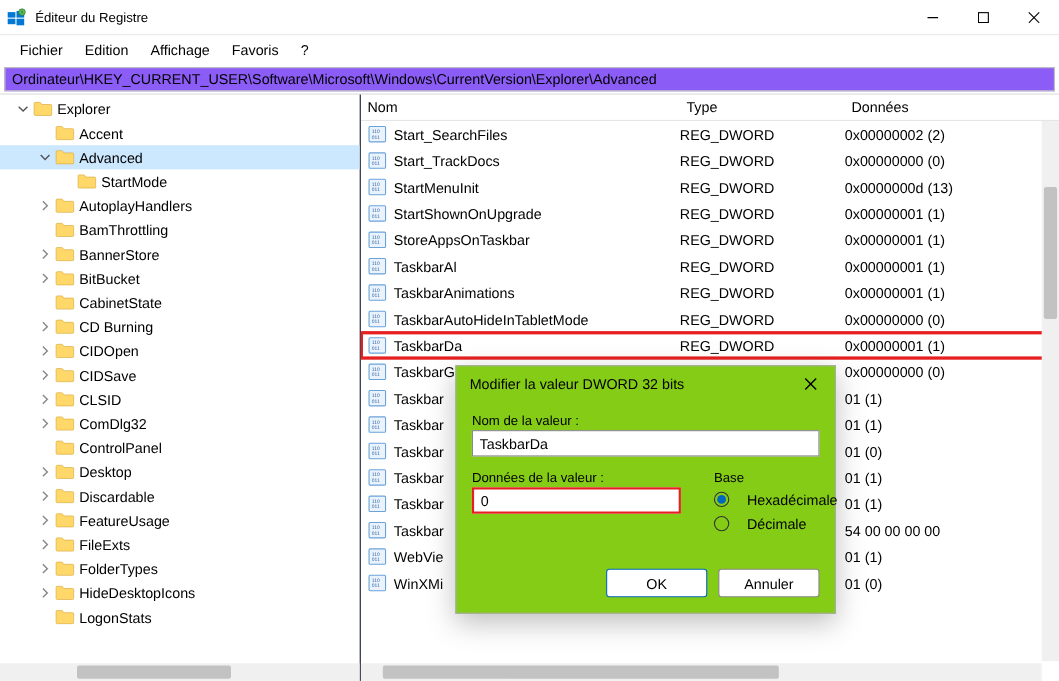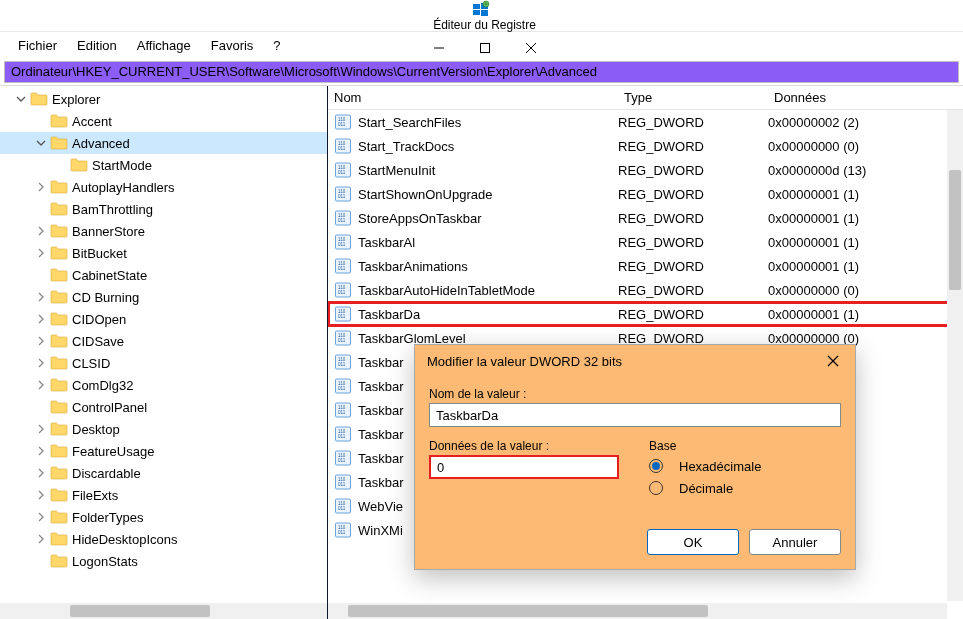--- a/index.html
+++ b/index.html
@@ -1,19 +1,19 @@
 <!DOCTYPE html>
 <html><head>
 <meta charset="utf-8">
 <style>
 * { box-sizing: border-box; margin: 0; padding: 0; font-family: "Segoe UI", sans-serif; }
 body { width: 963px; height: 619px; background: #fff; overflow: hidden; font-size: 13px; color: #000; position: relative; }
 
 
-.titlebar { height: 32px; display: flex; align-items: center; padding-left: 6px; border-bottom: 1px solid #e8e8e8; flex-direction: column; }
+.titlebar { height: 32px; display: flex; align-items: center; padding-left: 6px; border-bottom: 1px solid #e8e8e8; }
 .titlebar .app-icon { width: 18px; height: 18px; margin-right: 8px; display: flex; align-items: center; justify-content: center; }
 .titlebar .title { font-size: 12px; color: #000; flex: 1; }
 .titlebar .win-controls { display: flex; height: 32px; }
 .titlebar .win-btn { width: 46px; height: 32px; display: flex; align-items: center; justify-content: center; color: #000; }
 .titlebar .win-btn svg { width: 10px; height: 10px; }
 
 
 .menubar { height: 26px; display: flex; align-items: center; padding-left: 10px; gap: 4px; font-size: 13px; color: #000; }
 .menubar .menu-item { padding: 2px 8px; }
 
@@ -53,21 +53,21 @@
 .list-row.highlighted { outline: 3px solid #e62020; outline-offset: -2px; }
 
 
 .v-scroll { position: absolute; right: 0; top: 24px; bottom: 18px; width: 16px; background: #f0f0f0; }
 .v-thumb { position: absolute; left: 2px; right: 2px; background: #c2c2c2; border-radius: 2px; }
 .h-scroll { position: absolute; left: 0; right: 16px; bottom: 0; height: 16px; background: #f0f0f0; }
 .h-thumb { position: absolute; top: 2px; bottom: 2px; background: #c2c2c2; border-radius: 2px; }
 .tree-pane .h-scroll { right: 0; }
 
 
-.dialog { position: absolute; left: 414px; top: 344px; width: 442px; background: #fdba74; border: 1px solid #aaa; box-shadow: 0 8px 24px rgba(0,0,0,0.25); }
+.dialog { position: absolute; left: 414px; top: 332px; width: 346px; background: #84cc16; border: 1px solid #aaa; box-shadow: 0 8px 24px rgba(0,0,0,0.25); }
 .dialog-titlebar { height: 32px; display: flex; align-items: center; padding: 0 8px 0 12px; font-size: 13px; }
 .dialog-titlebar .dlg-title { flex: 1; }
 .dialog-titlebar .close { width: 28px; height: 28px; display: flex; align-items: center; justify-content: center; }
 .dialog-body { padding: 6px 14px 14px 14px; font-size: 12px; }
 .dlg-label { font-size: 12px; margin-bottom: 2px; margin-top: 4px; }
 .dlg-field { width: 100%; height: 24px; border: 1px solid #888; padding: 2px 6px; font-size: 13px; background: #fff; margin-bottom: 8px; }
 .dlg-row2 { display: flex; gap: 30px; align-items: flex-start; }
 .dlg-row2 .left { flex: 0 0 190px; }
 .dlg-row2 .right { flex: 1; }
 .dlg-data-field { width: 100%; height: 24px; border: 2px solid #e62020; padding: 2px 6px; font-size: 13px; background: #fff; }
@@ -339,35 +339,35 @@
           <span class="expander">
             <svg width="10" height="10" viewBox="0 0 10 10">
               <path d="M3 1 L7 5 L3 9" fill="none" stroke="#888" stroke-width="1.3"></path>
             </svg>
           </span>
           <span class="folder">
             <svg width="18" height="14" viewBox="0 0 18 14">
     <path d="M1 3 L1 12 Q1 13 2 13 L16 13 Q17 13 17 12 L17 4 Q17 3 16 3 L8 3 L7 1.5 Q6.7 1 6 1 L2 1 Q1 1 1 2 Z" fill="#ffd869" stroke="#d9a93a" stroke-width="0.6"></path>
   </svg>
           </span>
+          <span class="label">Discardable</span>
+        </div>
+        <div class="tree-row">
+          <span class="indent" style="width: 34px;"></span>
+          <span class="expander">
+            <svg width="10" height="10" viewBox="0 0 10 10">
+              <path d="M3 1 L7 5 L3 9" fill="none" stroke="#888" stroke-width="1.3"></path>
+            </svg>
+          </span>
+          <span class="folder">
+            <svg width="18" height="14" viewBox="0 0 18 14">
+    <path d="M1 3 L1 12 Q1 13 2 13 L16 13 Q17 13 17 12 L17 4 Q17 3 16 3 L8 3 L7 1.5 Q6.7 1 6 1 L2 1 Q1 1 1 2 Z" fill="#ffd869" stroke="#d9a93a" stroke-width="0.6"></path>
+  </svg>
+          </span>
           <span class="label">FeatureUsage</span>
-        </div>
-        <div class="tree-row">
-          <span class="indent" style="width: 34px;"></span>
-          <span class="expander">
-            <svg width="10" height="10" viewBox="0 0 10 10">
-              <path d="M3 1 L7 5 L3 9" fill="none" stroke="#888" stroke-width="1.3"></path>
-            </svg>
-          </span>
-          <span class="folder">
-            <svg width="18" height="14" viewBox="0 0 18 14">
-    <path d="M1 3 L1 12 Q1 13 2 13 L16 13 Q17 13 17 12 L17 4 Q17 3 16 3 L8 3 L7 1.5 Q6.7 1 6 1 L2 1 Q1 1 1 2 Z" fill="#ffd869" stroke="#d9a93a" stroke-width="0.6"></path>
-  </svg>
-          </span>
-          <span class="label">Discardable</span>
         </div>
         <div class="tree-row">
           <span class="indent" style="width: 34px;"></span>
           <span class="expander">
             <svg width="10" height="10" viewBox="0 0 10 10">
               <path d="M3 1 L7 5 L3 9" fill="none" stroke="#888" stroke-width="1.3"></path>
             </svg>
           </span>
           <span class="folder">
             <svg width="18" height="14" viewBox="0 0 18 14">

